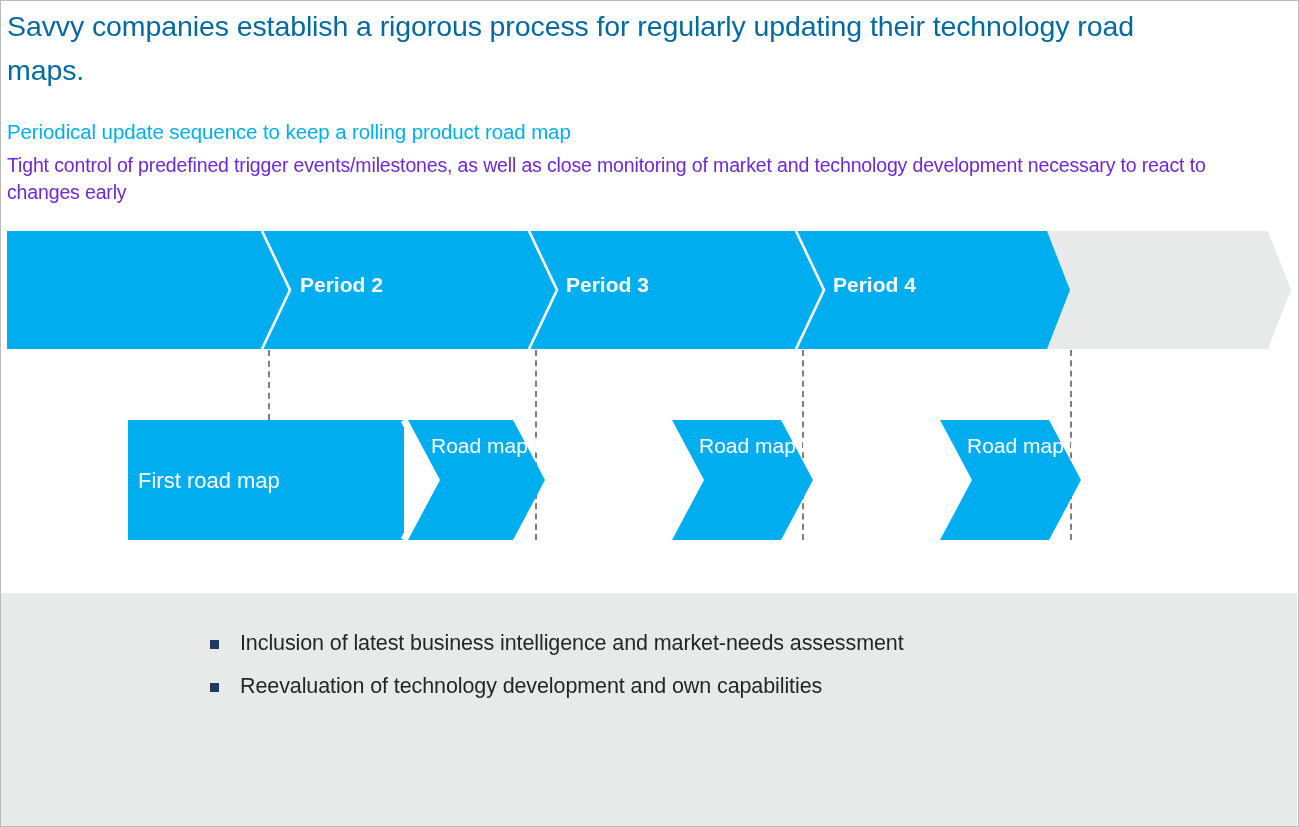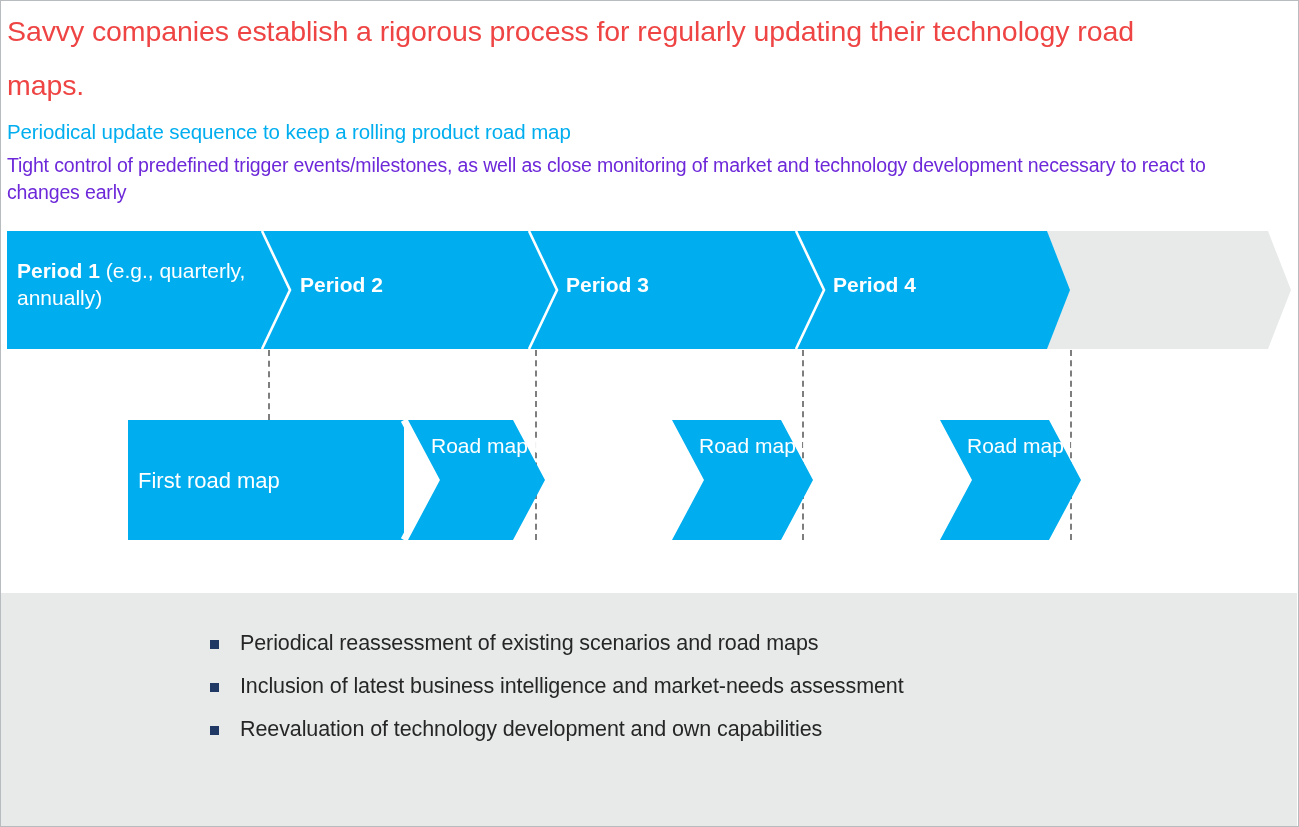--- a/index.html
+++ b/index.html
@@ -16,22 +16,22 @@
     -webkit-font-smoothing: antialiased;
   }
 
   
   #headline {
     position: absolute;
     left: 7px;
     top: 4px;
     width: 1210px;
     font-size: 28.5px;
-    line-height: 54px;
-    color: #ef4444;
+    line-height: 44px;
+    color: #0369a1;
     font-weight: 400;
     letter-spacing: -0.1px;
   }
 
   
   #subtitle-blue {
     position: absolute;
     left: 7px;
     top: 119px;
     font-size: 20.5px;
@@ -165,24 +165,20 @@
 
     <path d="M 1040 0 L 1268 0 L 1291 59 L 1268 118 L 1040 118 L 1063 59 Z" fill="#E8EAEA"></path>
 
     <path d="M 7 0 L 1047 0 L 1070 59 L 1047 118 L 7 118 Z" fill="#00AEEF"></path>
 
     <path d="M 262 0 L 290 59 L 262 118" fill="none" stroke="#ffffff" stroke-width="2.6"></path>
     <path d="M 529 0 L 557 59 L 529 118" fill="none" stroke="#ffffff" stroke-width="2.6"></path>
     <path d="M 796 0 L 824 59 L 796 118" fill="none" stroke="#ffffff" stroke-width="2.6"></path>
   </svg>
 
-  <div class="period-label" id="period-1">
-    <span>Period 1</span>
-    <span class="light">(e.g., quarterly, annually)</span>
-  </div>
   <div class="period-label" id="period-2">
     <span>Period 2</span>
   </div>
   <div class="period-label" id="period-3">
     <span>Period 3</span>
   </div>
   <div class="period-label" id="period-4">
     <span>Period 4</span>
   </div>
 </div>
@@ -207,24 +203,20 @@
   </svg>
 </div>
 
 <div class="rm-label" id="rm-first">First road map</div>
 <div class="rm-label" id="rm-upd-1">Road map update</div>
 <div class="rm-label" id="rm-upd-2">Road map update</div>
 <div class="rm-label" id="rm-upd-3">Road map update</div>
 
 <div id="bottom-panel">
   <div id="bullets">
-    <div class="bullet-row">
-      <span class="bullet-mark"></span>
-      <span class="bullet-text">Periodical reassessment of existing scenarios and road maps</span>
-    </div>
     <div class="bullet-row">
       <span class="bullet-mark"></span>
       <span class="bullet-text">Inclusion of latest business intelligence and market-needs assessment</span>
     </div>
     <div class="bullet-row">
       <span class="bullet-mark"></span>
       <span class="bullet-text">Reevaluation of technology development and own capabilities</span>
     </div>
   </div>
 </div>

